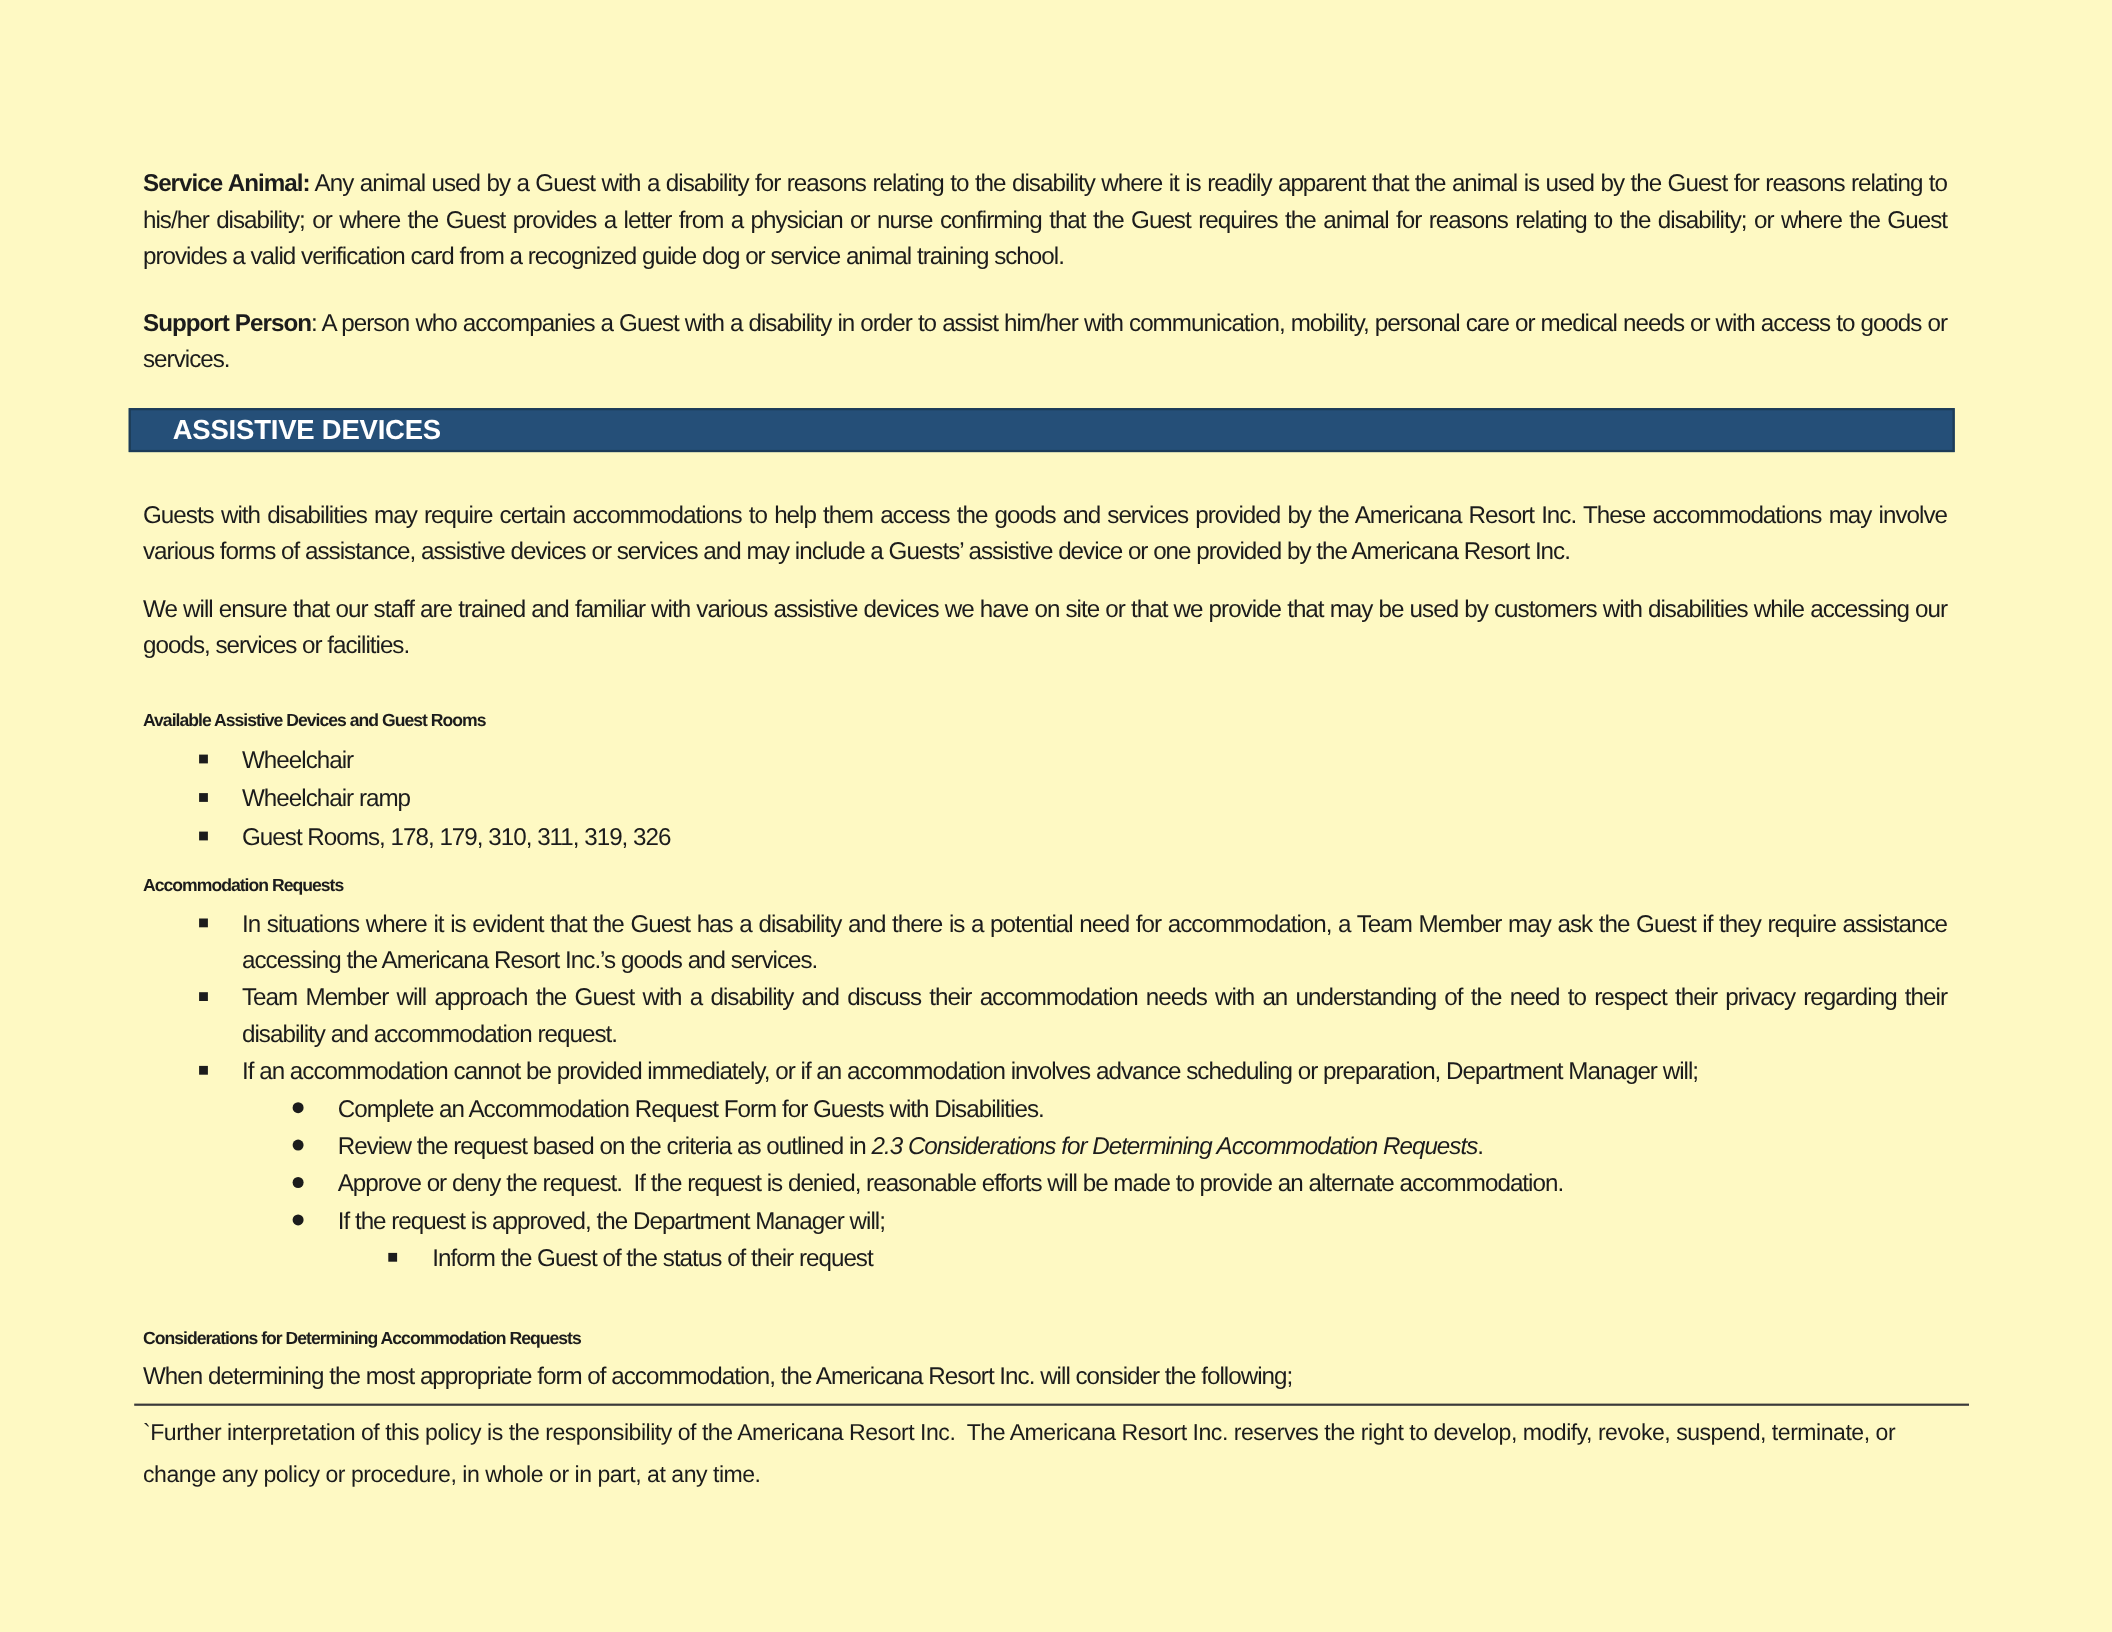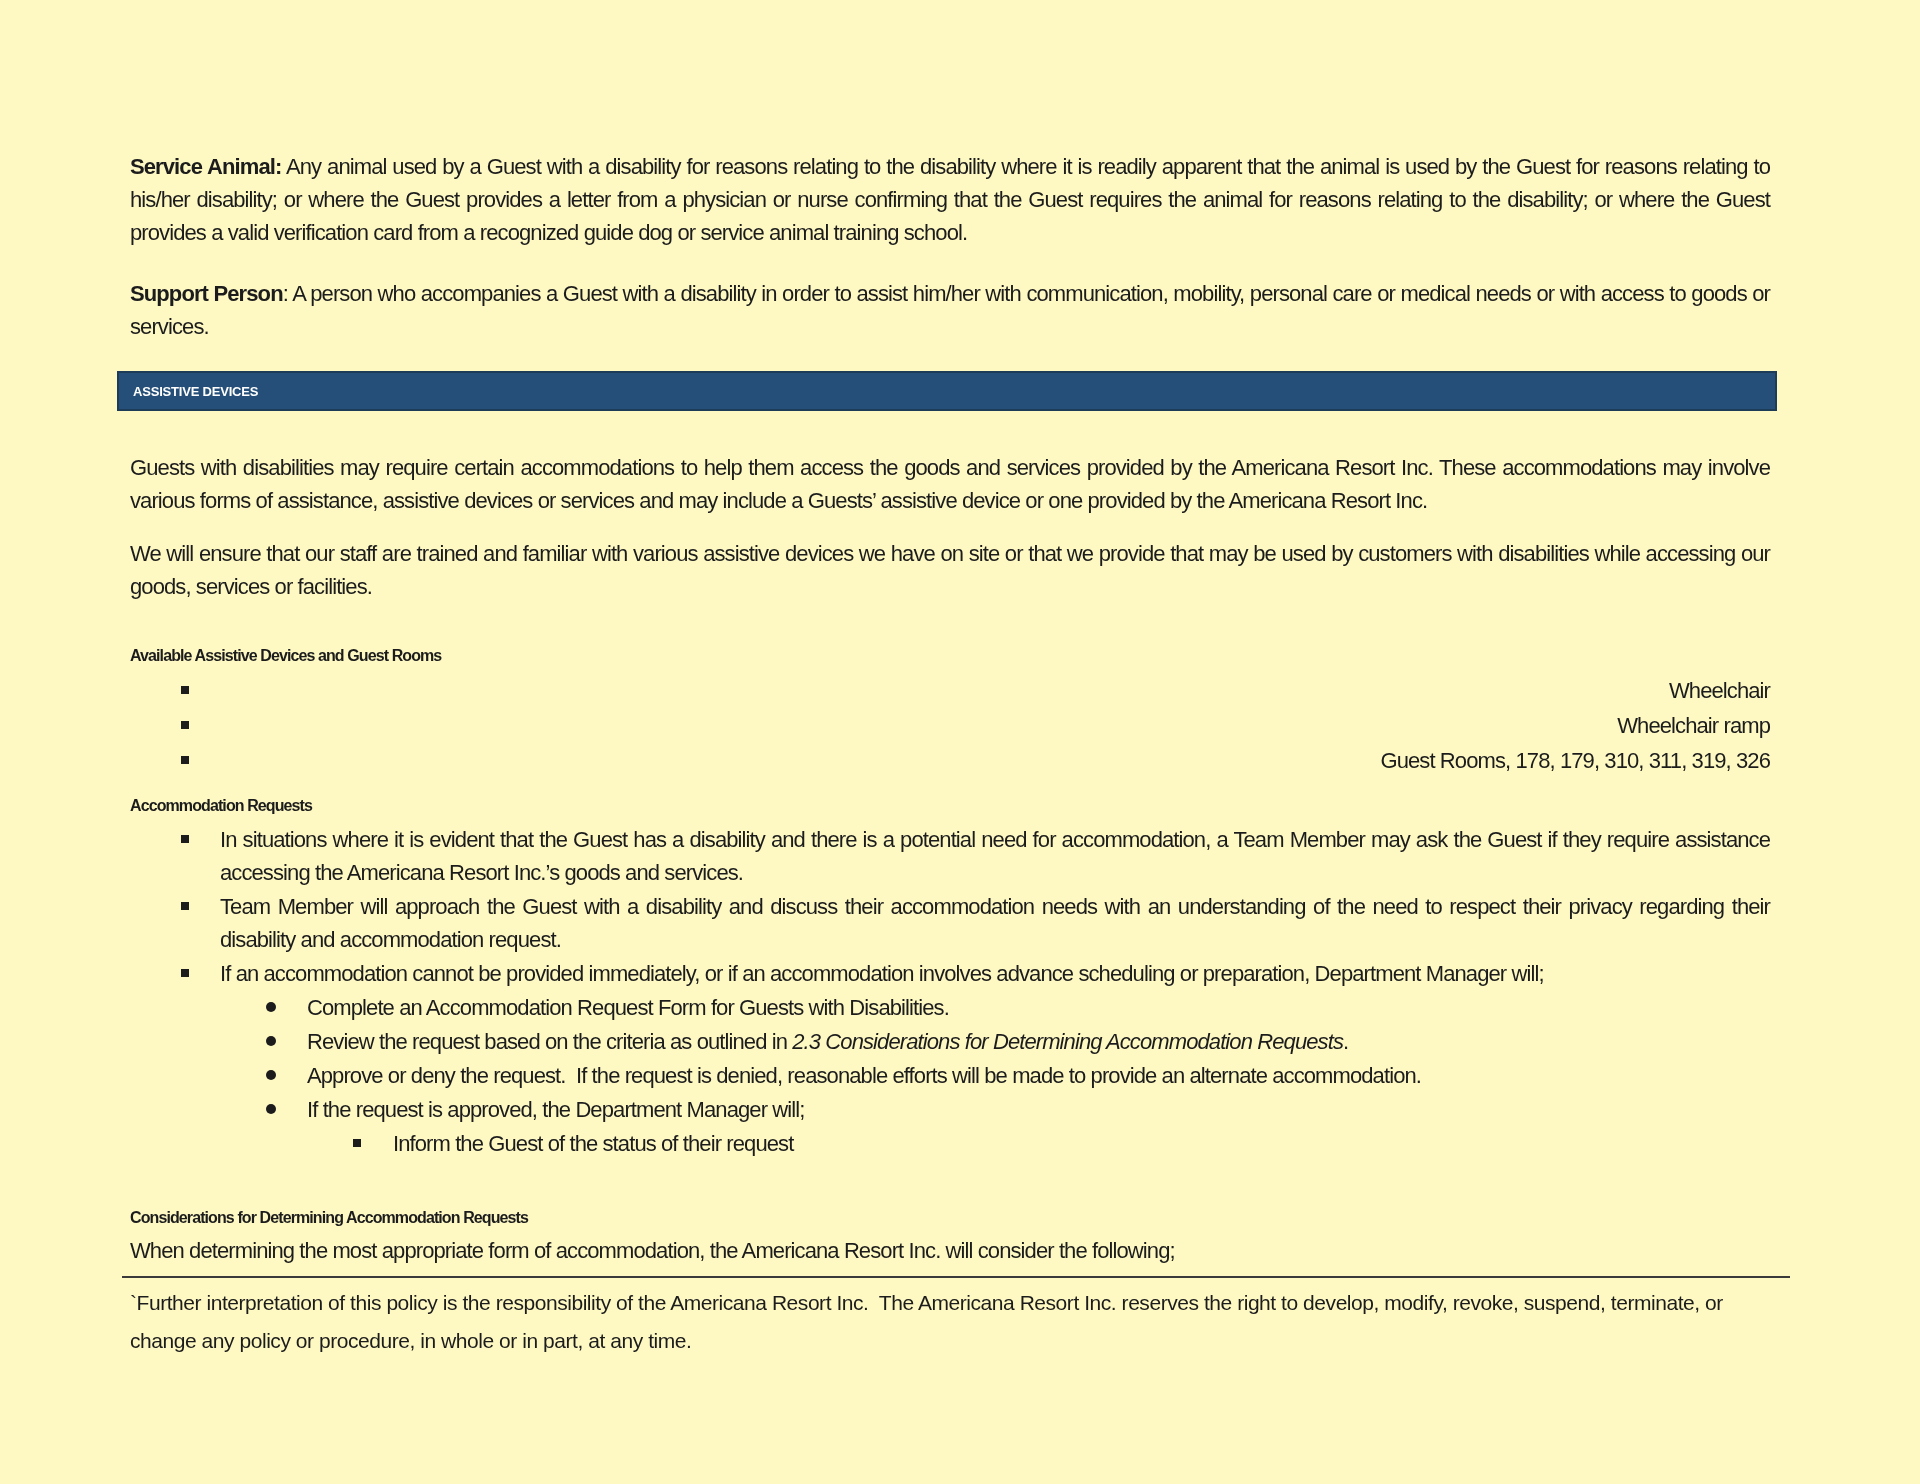--- a/index.html
+++ b/index.html
@@ -37,22 +37,23 @@
     margin: 0 0 40px -13px;
     background: var(--section-bar-bg, #254f78);
     border: 2px solid var(--section-bar-border, #1d3c57);
     display: flex;
     align-items: center;
     padding-left: 14px;
   }
   .section-bar .bar-title {
     color: #ffffff;
     font-weight: bold;
-    font-size: 13px;
+    font-size: 25px;
     letter-spacing: -0.2px;
+    margin-left: 24px;
   }
 
   h3 {
     margin: 0;
     font-size: 16px;
     font-weight: bold;
     line-height: 33px;
   }
   .h-devices { margin-bottom: 2px; }
   .h-requests { margin-bottom: 1px; }
@@ -69,21 +70,21 @@
   ul.l1 > li::before {
     content: "";
     position: absolute;
     left: 51px;
     top: 12px;
     width: 8px;
     height: 8px;
     background: var(--text, #1c1c1c);
   }
   ul.devices { margin-bottom: 12px; }
-  ul.devices > li { margin-bottom: 2px; text-align: right; }
+  ul.devices > li { margin-bottom: 2px; }
 
   ul.l2 > li { padding-left: 177px; }
   ul.l2 > li::before {
     content: "";
     position: absolute;
     left: 136px;
     top: 11px;
     width: 10px;
     height: 10px;
     border-radius: 50%;

